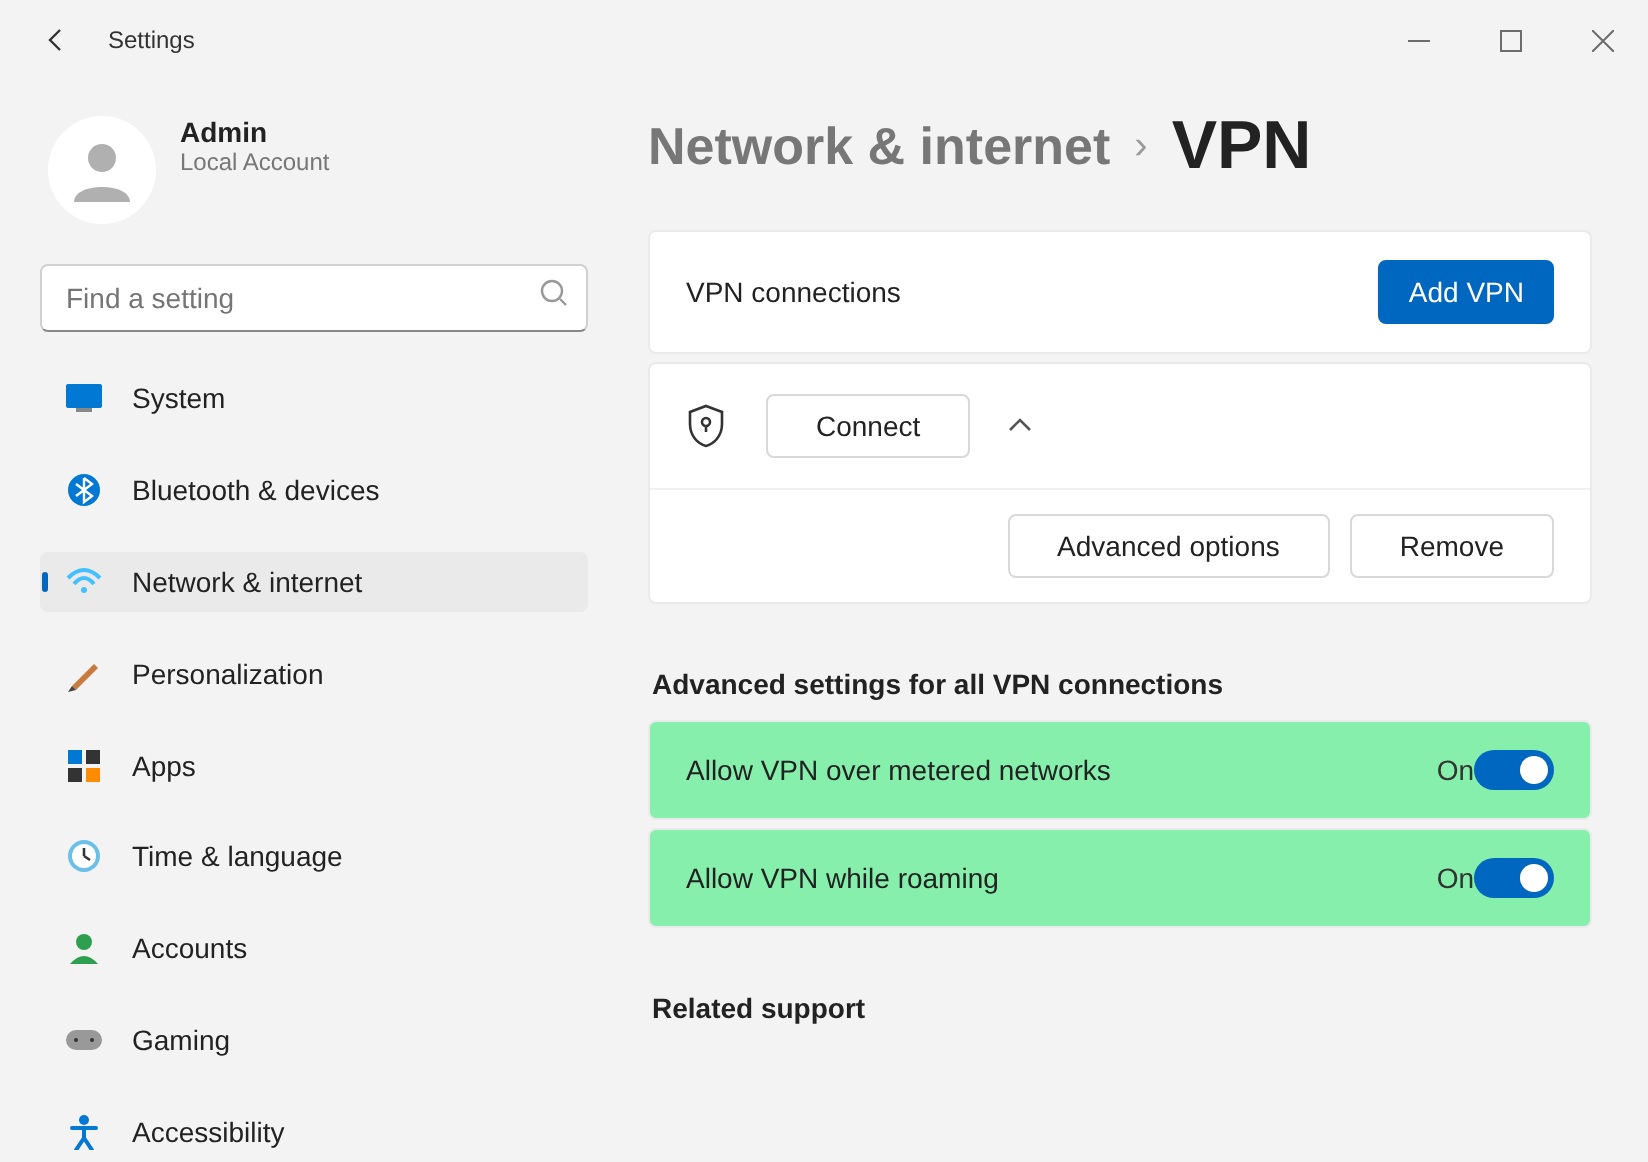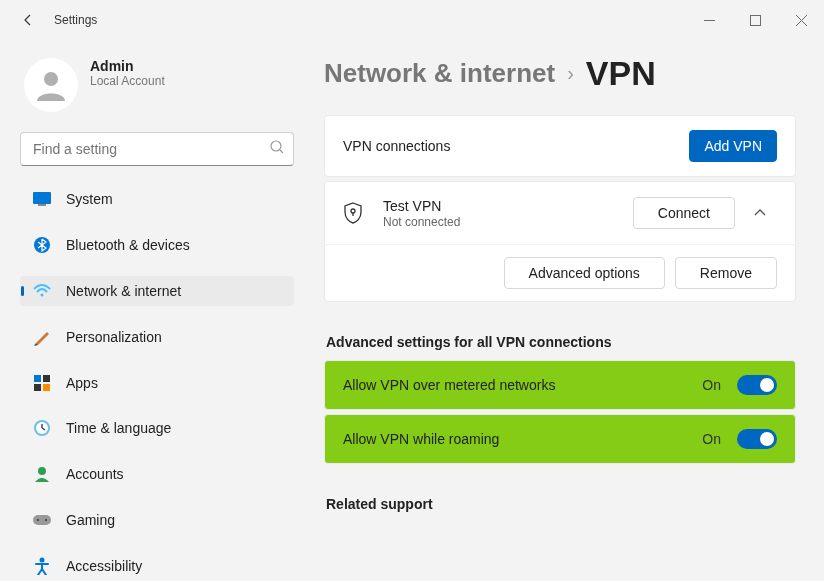--- a/index.html
+++ b/index.html
@@ -38,35 +38,35 @@
     .breadcrumb .parent { font-size: 26px; font-weight: 600; color: #777; cursor: pointer; }
     .breadcrumb .chev { color: #999; font-size: 20px; }
     .breadcrumb .current { font-size: 34px; font-weight: 600; color: #222; }
     
     .card { background: #fff; border: 1px solid #eaeaea; border-radius: 4px; margin-bottom: 4px; }
     .card-row { display: flex; align-items: center; padding: 14px 18px; }
     .card-row .title { font-size: 14px; color: #222; }
     .card-row .sub { font-size: 12px; color: #666; margin-top: 1px; }
     .card-row .left-icon { width: 20px; margin-right: 20px; display: flex; align-items: center; justify-content: center; }
     .card-row .grow { flex: 1; }
-    .card-row .state { font-size: 14px; color: #333; margin-right: 16px; }
+    .card-row .state { font-size: 14px; color: #333; margin-right: 0; }
     
     .btn-primary { background: #0067c0; color: #fff; border: 1px solid #0067c0; border-radius: 4px; padding: 7px 14px; font-size: 14px; cursor: pointer; }
     .btn-secondary { background: #fff; color: #222; border: 1px solid #d8d8d8; border-radius: 4px; padding: 7px 24px; font-size: 14px; cursor: pointer; }
     
     .expand-chev { width: 34px; height: 34px; display: flex; align-items: center; justify-content: center; cursor: pointer; }
     
     .action-row { display: flex; justify-content: flex-end; gap: 10px; padding: 12px 18px; border-top: 1px solid #f0f0f0; }
     
     .section-title { font-size: 14px; font-weight: 600; color: #222; margin: 32px 0 10px 2px; }
     
     .toggle { width: 40px; height: 20px; border-radius: 10px; background: #0067c0; position: relative; cursor: pointer; }
     .toggle .knob { width: 14px; height: 14px; border-radius: 50%; background: #fff; position: absolute; top: 3px; right: 3px; }
     
-    .setting-card { background: #84cc16; border: 1px solid #eaeaea; border-radius: 4px; margin-bottom: 4px; }
+    .setting-card { background: #86efac; border: 1px solid #eaeaea; border-radius: 4px; margin-bottom: 4px; }
   </style>
 </head>
 <body>
 
 <div class="titlebar">
   <div class="back">
     <svg width="16" height="16" viewBox="0 0 16 16">
         <path d="M10 3 L5 8 L10 13" stroke="#333" stroke-width="1.2" fill="none"></path>
       </svg>
   </div>
@@ -222,24 +222,20 @@
 
     <div class="card">
       <div class="card-row">
         <span class="left-icon">
           <svg width="20" height="22" viewBox="0 0 20 22">
               <path d="M10 1 L18 4 V10 C18 16 14 20 10 21 C6 20 2 16 2 10 V4 Z" stroke="#333" fill="none" stroke-width="1.3"></path>
               <circle cx="10" cy="9" r="2" stroke="#333" fill="none" stroke-width="1.3"></circle>
               <path d="M10 11 V14" stroke="#333" stroke-width="1.3"></path>
             </svg>
         </span>
-        <div class="grow">
-          <div class="title">Test VPN</div>
-          <div class="sub">Not connected</div>
-        </div>
         <button class="btn-secondary">Connect</button>
         <div class="expand-chev" style="margin-left:8px">
           <svg width="14" height="14">
               <path d="M2 9 L7 4 L12 9" stroke="#555" stroke-width="1.3" fill="none"></path>
             </svg>
         </div>
       </div>
       <div class="action-row">
         <button class="btn-secondary">Advanced options</button>
         <button class="btn-secondary">Remove</button>

